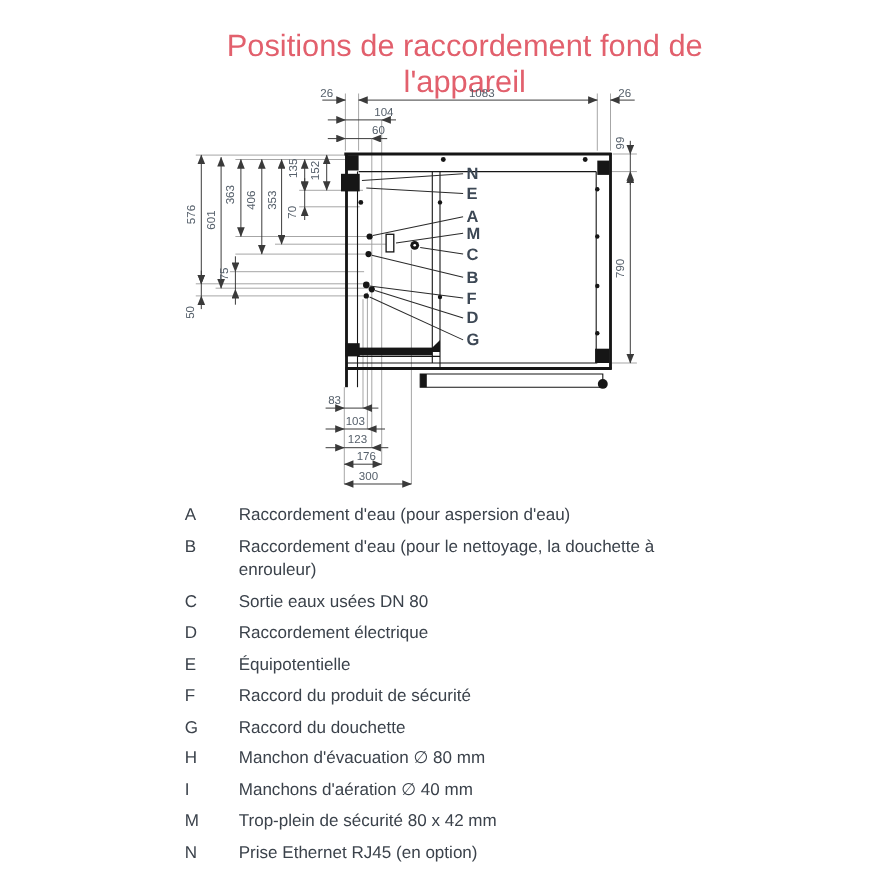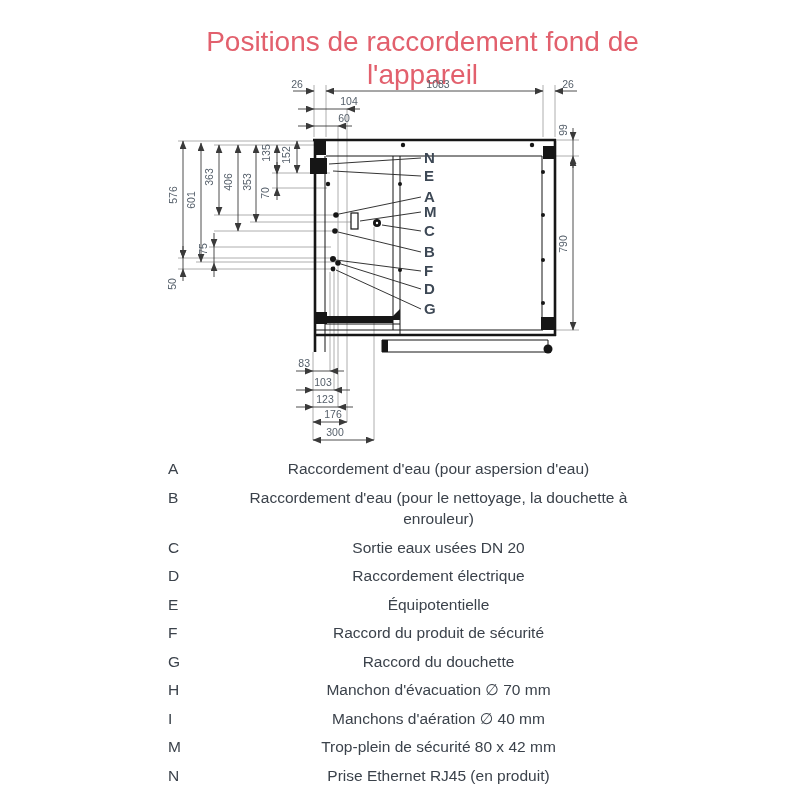--- a/index.html
+++ b/index.html
@@ -19,21 +19,21 @@
   .dim line{stroke:#3a3a3a;stroke-width:0.9;}
   .leader line{stroke:#2a2a2a;stroke-width:0.95;}
   .dimtext text{font-family:"Liberation Sans",sans-serif;font-size:10.5px;fill:#56606b;}
   .ptext text{font-family:"Liberation Sans",sans-serif;font-size:15px;font-weight:bold;fill:#3d4855;}
   .mid{text-anchor:middle;}
   .endx{text-anchor:end;}
   
   .legend{position:absolute;left:168px;top:458px;width:492px;}
   .legend-row{display:flex;margin-bottom:7px;color:#3b424b;font-size:15.5px;line-height:21.5px;}
   .legend-key{width:49px;flex:0 0 49px;}
-  .legend-text{flex:1;text-align:center;}
+  .legend-text{flex:1;}
 </style>
 </head>
 <body>
 
 <h1 class="page-title">Positions de raccordement fond de l'appareil</h1>
 
 <svg class="drawing" width="620" height="370" viewBox="165 80 620 370" xmlns="http://www.w3.org/2000/svg">
   <defs>
     <marker id="ar" markerUnits="userSpaceOnUse" markerWidth="9" markerHeight="7" viewBox="0 0 10 8" refX="9.5" refY="4" orient="auto-start-reverse">
       <path d="M0,0 L10,4 L0,8 Z" fill="#3a3a3a"></path>
@@ -223,47 +223,47 @@
   <div class="legend-row">
     <span class="legend-key">A</span>
     <span class="legend-text">Raccordement d'eau (pour aspersion d'eau)</span>
   </div>
   <div class="legend-row">
     <span class="legend-key">B</span>
     <span class="legend-text">Raccordement d'eau (pour le nettoyage, la douchette à enrouleur)</span>
   </div>
   <div class="legend-row">
     <span class="legend-key">C</span>
-    <span class="legend-text">Sortie eaux usées DN 20</span>
+    <span class="legend-text">Sortie eaux usées DN 80</span>
   </div>
   <div class="legend-row">
     <span class="legend-key">D</span>
     <span class="legend-text">Raccordement électrique</span>
   </div>
   <div class="legend-row">
     <span class="legend-key">E</span>
     <span class="legend-text">Équipotentielle</span>
   </div>
   <div class="legend-row">
     <span class="legend-key">F</span>
     <span class="legend-text">Raccord du produit de sécurité</span>
   </div>
   <div class="legend-row">
     <span class="legend-key">G</span>
     <span class="legend-text">Raccord du douchette</span>
   </div>
   <div class="legend-row">
     <span class="legend-key">H</span>
-    <span class="legend-text">Manchon d'évacuation ∅ 70 mm</span>
+    <span class="legend-text">Manchon d'évacuation ∅ 80 mm</span>
   </div>
   <div class="legend-row">
     <span class="legend-key">I</span>
     <span class="legend-text">Manchons d'aération ∅ 40 mm</span>
   </div>
   <div class="legend-row">
     <span class="legend-key">M</span>
     <span class="legend-text">Trop-plein de sécurité 80 x 42 mm</span>
   </div>
   <div class="legend-row">
     <span class="legend-key">N</span>
-    <span class="legend-text">Prise Ethernet RJ45 (en produit)</span>
+    <span class="legend-text">Prise Ethernet RJ45 (en option)</span>
   </div>
 </div>
 
 </body></html>

